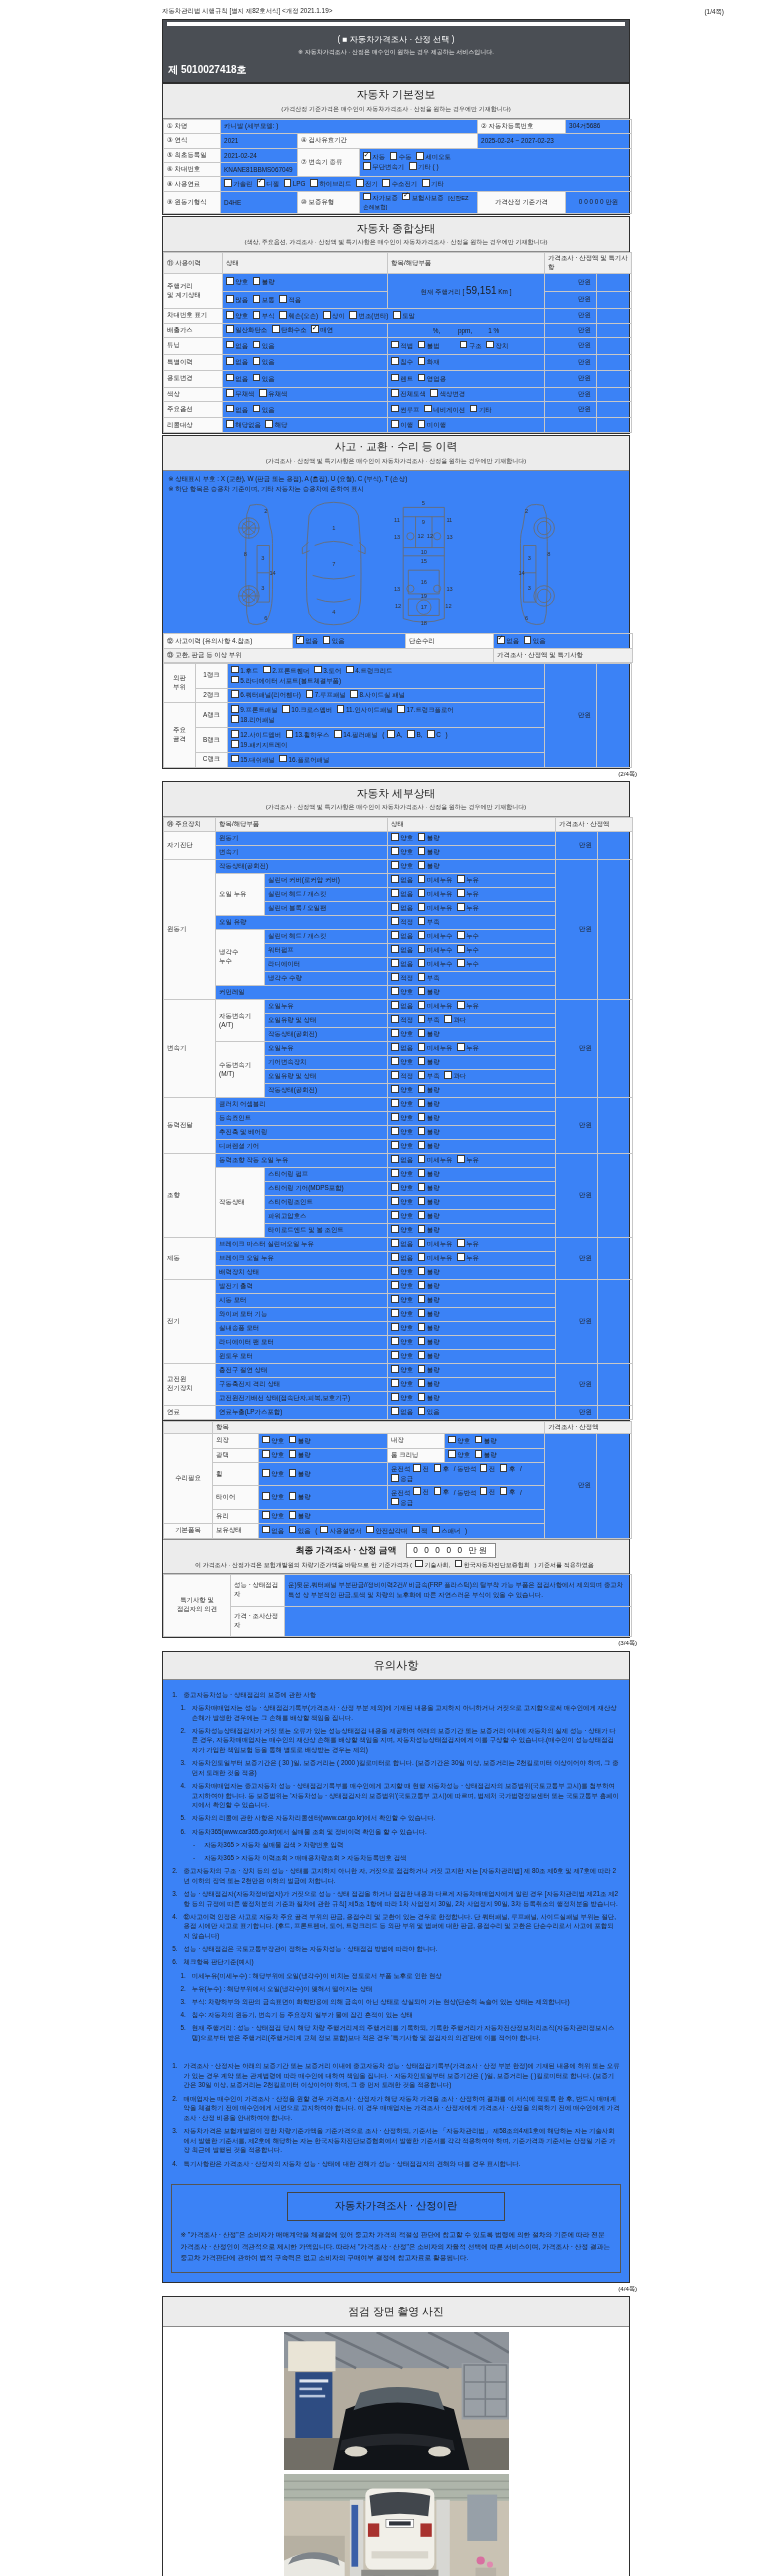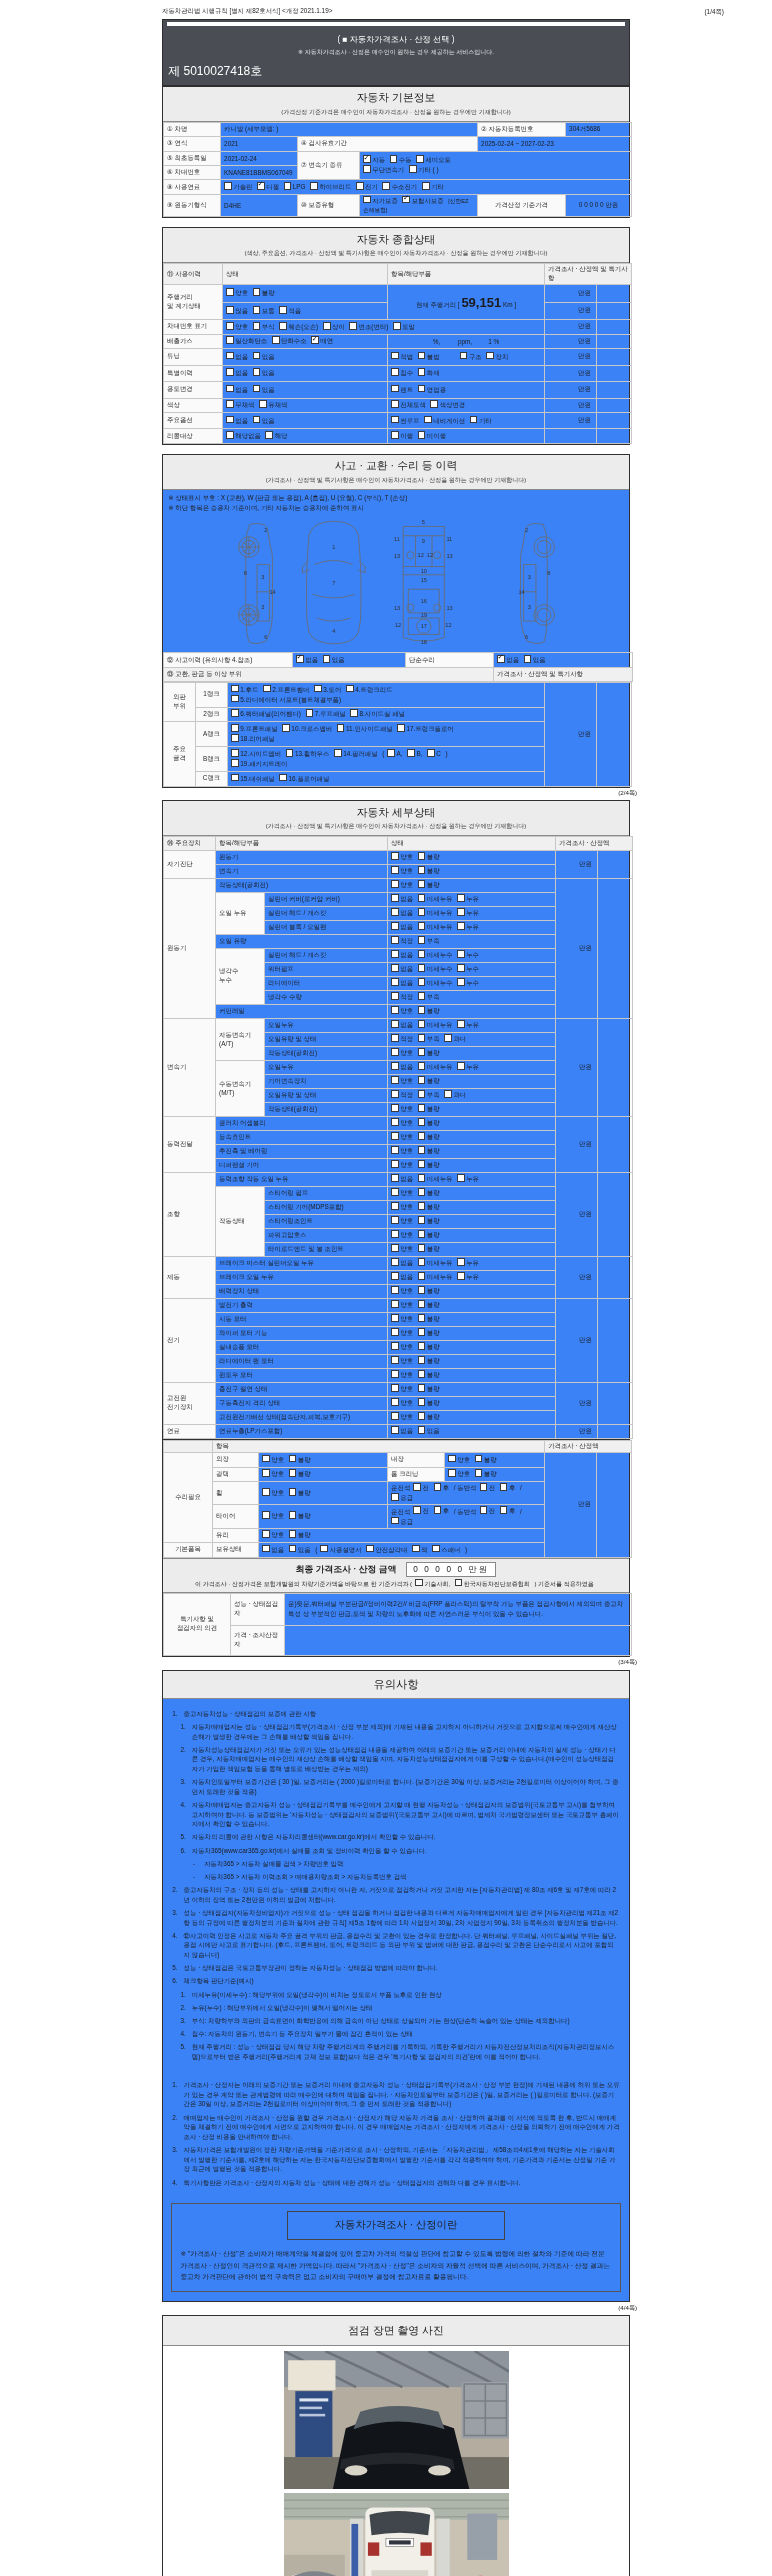--- a/index.html
+++ b/index.html
@@ -9,24 +9,24 @@
   .topline{padding-top:7.2px;font-size:6.4px;color:#222;}
   .pg-abs{position:absolute;top:8.2px;right:-94px;font-size:6.4px;}
   .pgline{text-align:right;font-size:6.2px;padding:1.5px 0 2.1px;margin-right:-7.2px;color:#222;}
 
   
   .hdrbox{margin-top:2.6px;background:#4a4e54;border:0.5px solid #2c2c2c;color:#fff;padding-bottom:3.1px;}
   .hdrstripe{height:3.6px;background:#fff;margin:2.6px 4.1px 8.2px;}
   .hdr-title{text-align:center;font-size:15.5px;letter-spacing:0.5px;}
   .hdr-sub{text-align:center;font-size:8.2px;margin-top:5.2px;}
   .hdr-note{text-align:center;font-size:6px;color:#e6e6e6;margin-top:3.1px;}
-  .docno{font-size:12px;font-weight:normal;padding:6.2px 0 1px 5.2px;text-align:left;}
+  .docno{font-size:10px;font-weight:bold;padding:6.2px 0 1px 5.2px;text-align:left;}
 
   .secbox{border:1px solid #2f2f2f;background:#3b82f6;}
-  .mt{margin-top:9px;}
+  .mt{margin-top:1px;}
   .sechead{background:#ececec;border-bottom:0.5px solid #8a8a8a;text-align:center;padding:4.6px 0 4.1px;}
   .sechead .h2{font-size:10.8px;}
   .sechead .note{font-size:6px;margin-top:2.6px;color:#333;}
 
   table{width:100%;border-collapse:collapse;table-layout:fixed;}
   td,th{border:0.5px solid #c7c7c7;padding:1px 3.1px;font-size:6.4px;font-weight:normal;
         text-align:left;vertical-align:middle;word-break:break-all;}
   .lab{background:#fafafa;}
   .hcell{background:#f0f0f0;}
   .ctr{text-align:center;}
@@ -157,21 +157,21 @@
         <th class="hcell">⑪ 사용이력</th>
         <th class="hcell">상태</th>
         <th class="hcell">항목/해당부품</th>
         <th class="hcell" colspan="2">가격조사 · 산정액 및 특기사항</th>
       </tr>
       <tr style="height:17.5px">
         <td class="lab" rowspan="2">주행거리<br>및 계기상태</td>
         <td><span class="opt"><span class="cb"></span><span class="">양호</span></span><span class="opt"><span class="cb"></span><span class="">불량</span></span></td>
         <td class="ctr" rowspan="2">
           <span>현재 주행거리 [</span>
-          <span style="font-size:13px;font-weight:bold">59,151</span>
+          <span style="font-size:10px;font-weight:normal">59,151</span>
           <span>Km ]</span>
         </td>
         <td class="price">만원</td>
         <td></td>
       </tr>
       <tr style="height:17.5px">
         <td><span class="opt"><span class="cb"></span><span class="">많음</span></span><span class="opt"><span class="cb"></span><span class="">보통</span></span><span class="opt"><span class="cb"></span><span class="">적음</span></span></td>
         <td class="price">만원</td>
         <td></td>
       </tr>

